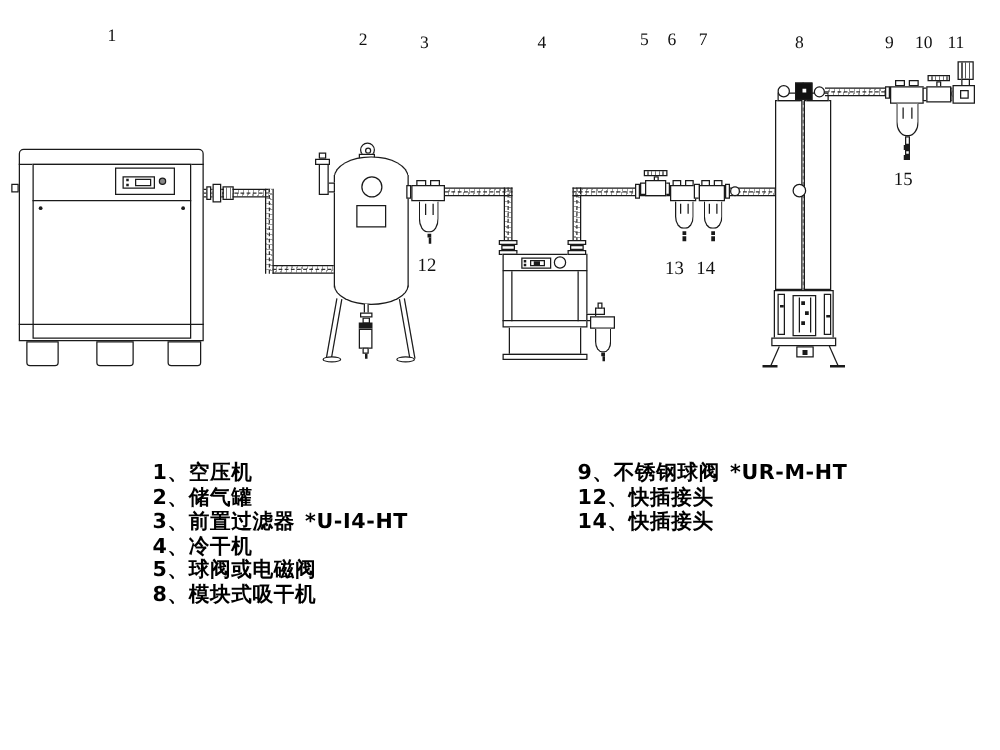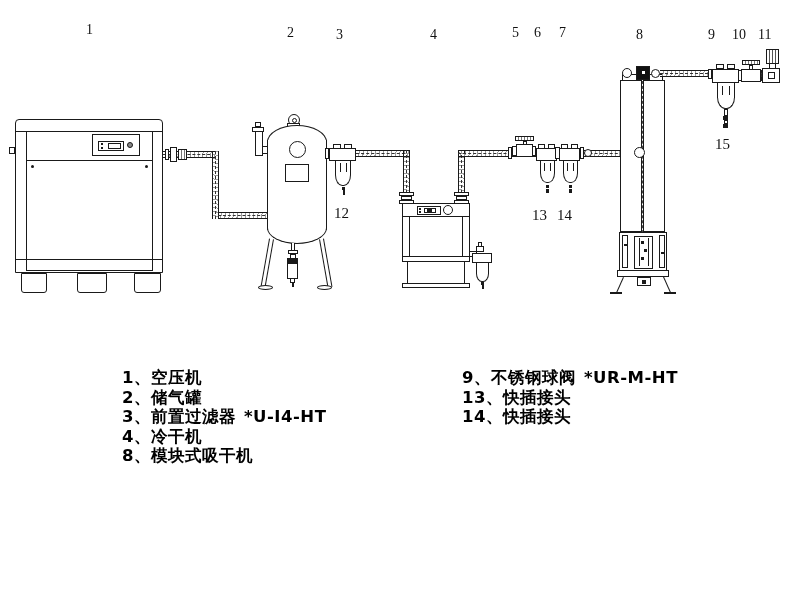--- a/index.html
+++ b/index.html
@@ -296,31 +296,32 @@
   <div class="legend-col" style="left:122px;top:368px;">
 
       <div class="legend-row"><span>1</span><span>、</span><span>空压机</span><span class="model"></span></div>
 
       <div class="legend-row"><span>2</span><span>、</span><span>储气罐</span><span class="model"></span></div>
 
       <div class="legend-row"><span>3</span><span>、</span><span>前置过滤器</span><span class="model">*U-I4-HT</span></div>
 
       <div class="legend-row"><span>4</span><span>、</span><span>冷干机</span><span class="model"></span></div>
 
+      <div class="legend-row"><span>5</span><span>、</span><span>球阀或电磁阀</span><span class="model"></span></div>
 
 
 
       <div class="legend-row"><span>8</span><span>、</span><span>模块式吸干机</span><span class="model"></span></div>
     </div>
   <div class="legend-col" style="left:462px;top:368px;">
 
       <div class="legend-row"><span>9</span><span>、</span><span>不锈钢球阀</span><span class="model">*UR-M-HT</span></div>
 
 
 
-
-      <div class="legend-row"><span>13</span><span>、</span><span>快插接头</span><span class="model"></span></div>
+      <div class="legend-row"><span>12</span><span>、</span><span>快插接头</span><span class="model"></span></div>
+
 
       <div class="legend-row"><span>14</span><span>、</span><span>快插接头</span><span class="model"></span></div>
 
     </div>
 
 </div>
 
 </body></html>

